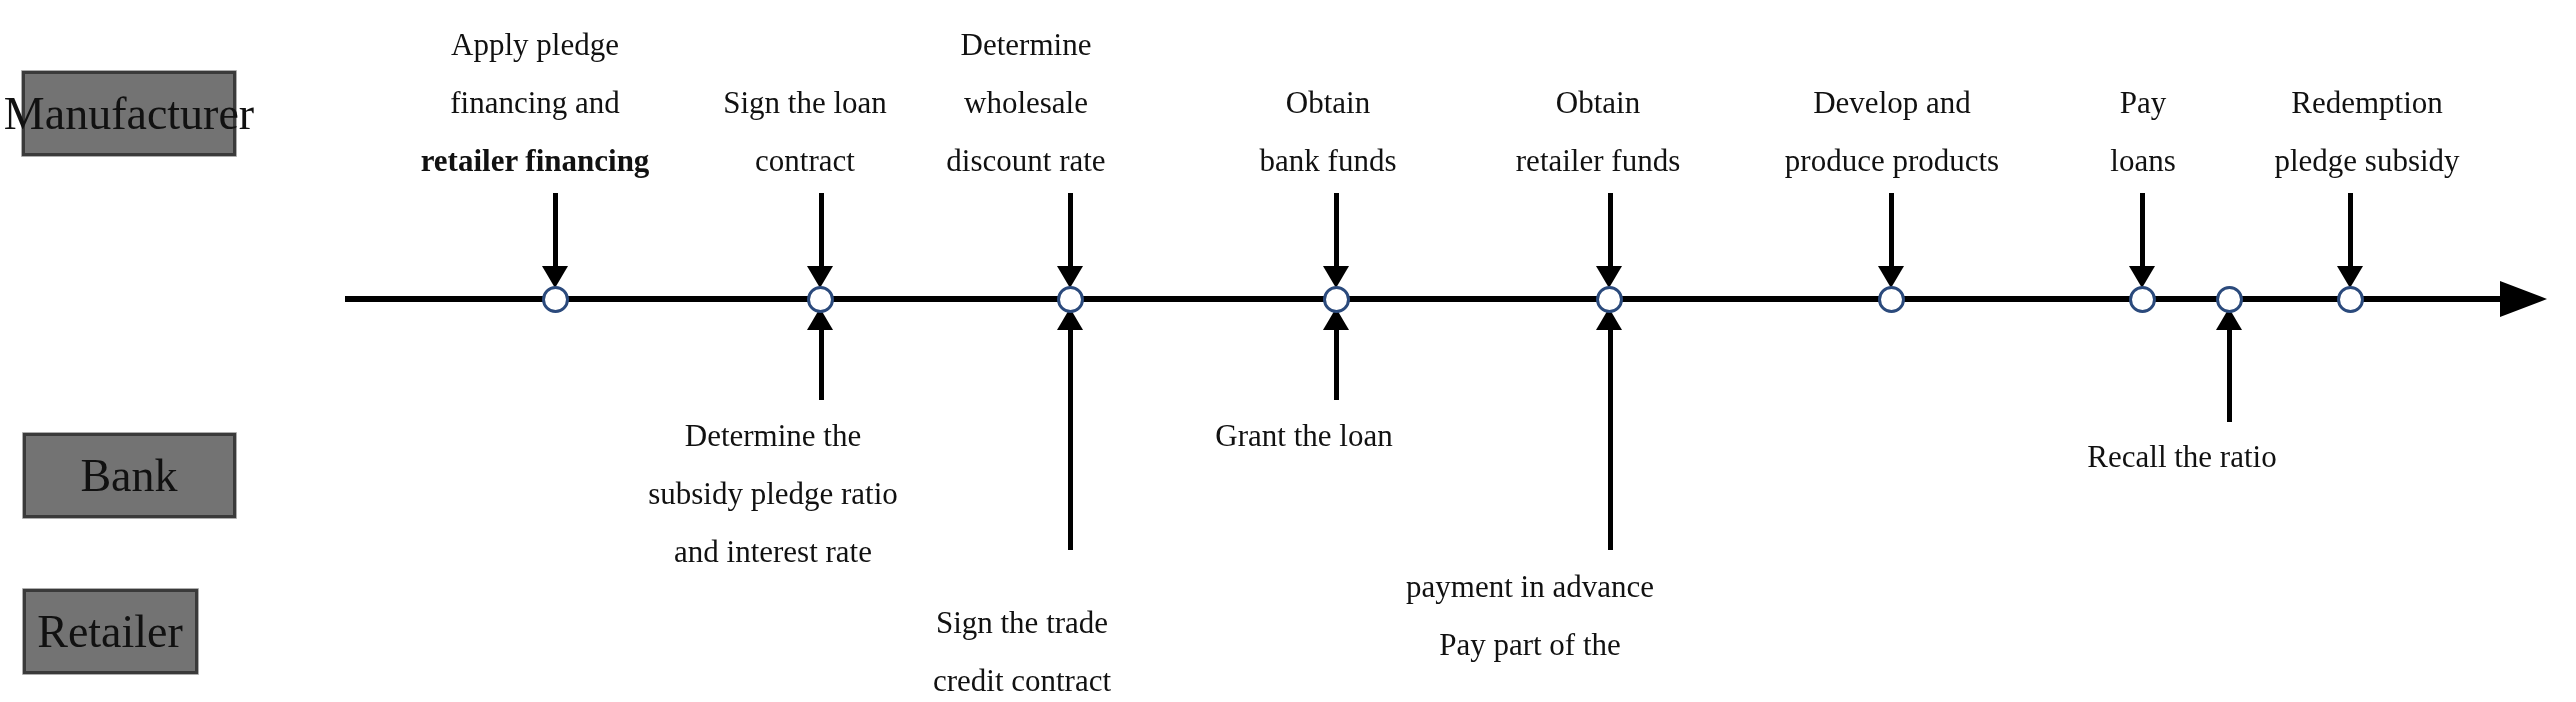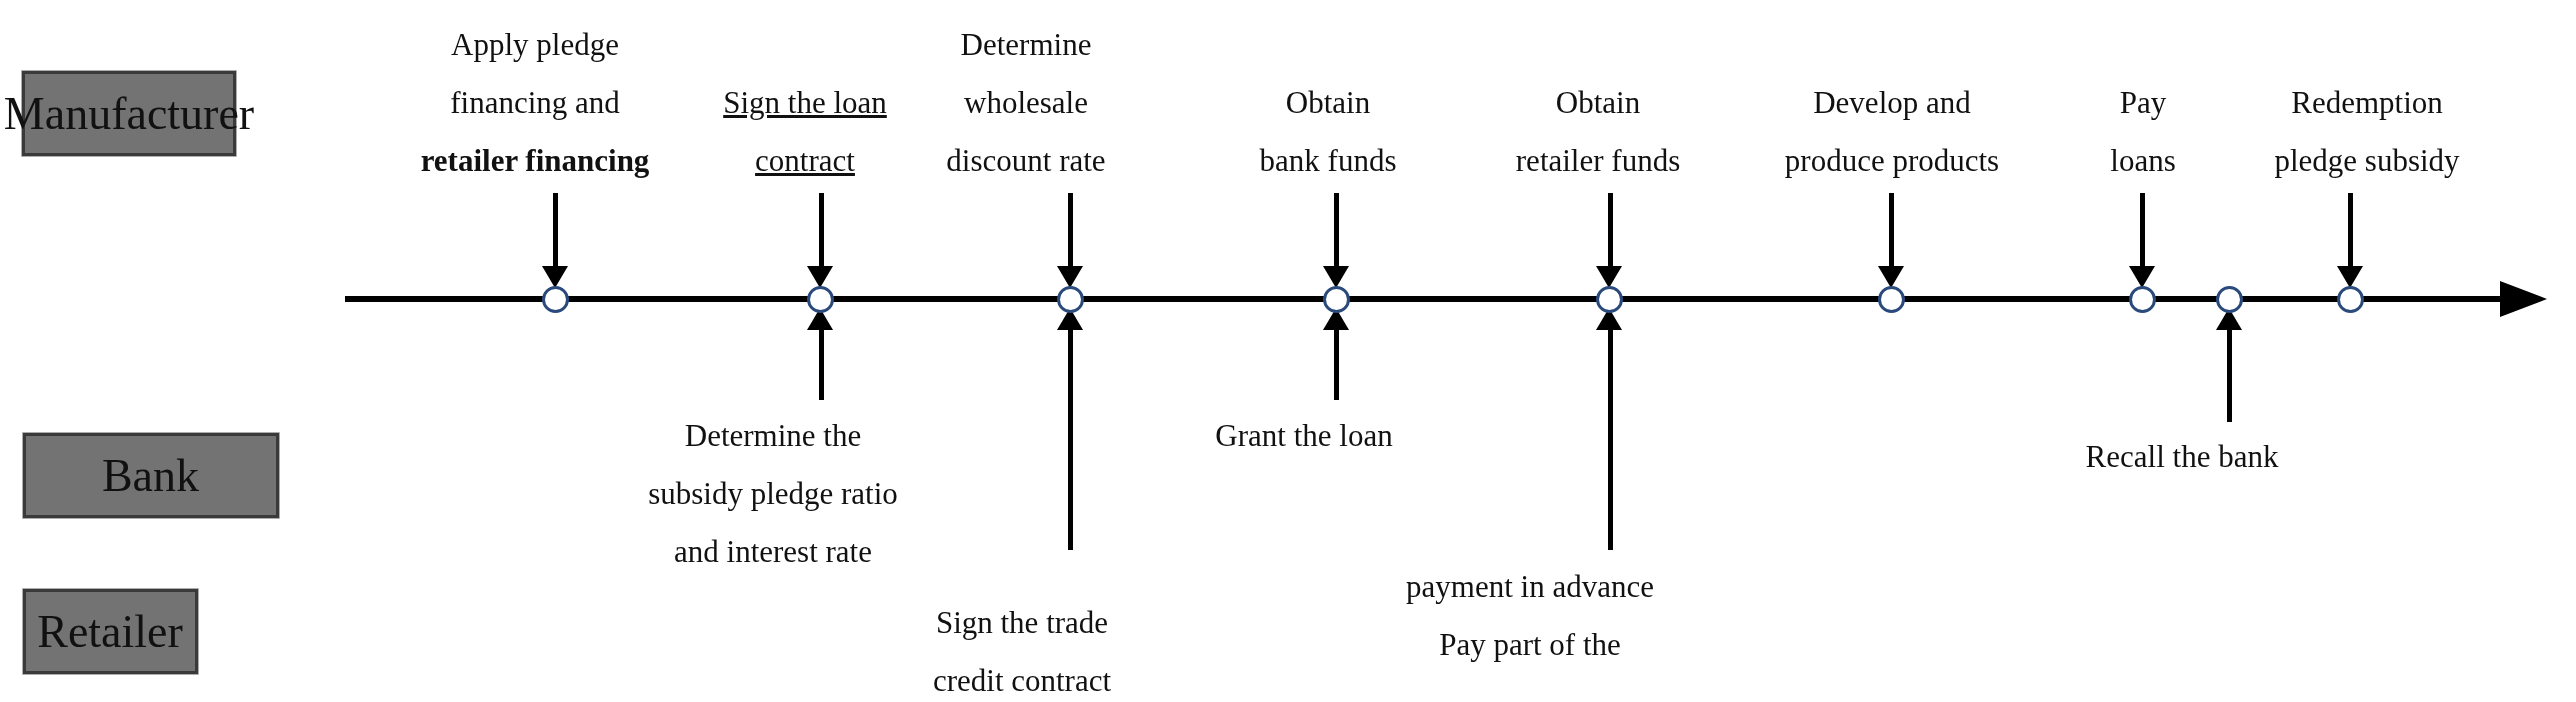--- a/index.html
+++ b/index.html
@@ -20,21 +20,21 @@
     box-shadow: 0 0 0 0.8px #9a9a9a;
     background: #737373;
     display: flex;
     align-items: center;
     justify-content: center;
     font-size: 46px;
     line-height: 1;
     box-sizing: border-box;
   }
   .box-manufacturer { left: 22px;  top: 71px;  width: 214px; height: 85px; }
-  .box-bank         { left: 22.5px;  top: 433px; width: 256px; height: 85px; }
+  .box-bank         { left: 22.5px;  top: 433px; width: 213px; height: 85px; }
   .box-retailer     { left: 22.5px;  top: 589px; width: 175px; height: 85px; }
 
   
   .axis-line {
     position: absolute;
     background: #000000;
     height: 6.4px;
     z-index: 1;
   }
   .axis-head {
@@ -106,21 +106,21 @@
       <div class="axis-line" style="left: 345px; top: 296px; width: 2155px;"></div>
       <div class="axis-head" style="left: 2500px; top: 281px;"></div>
       <div class="evt-label" style="left: 535px; top: 16px;">
         <div>Apply pledge</div>
         <div>financing and</div>
         <div class="bold-line">retailer financing</div>
       </div>
       <div class="vline" style="left: 553px; top: 193px; height: 76px;"></div>
       <div class="tri-down" style="left: 542px; top: 266px;"></div>
       <div class="node-circle" style="left: 542px; top: 286px; border-color: rgb(43, 74, 124); background: rgb(255, 255, 255);"></div>
-      <div class="evt-label" style="left: 805px; top: 74px; text-decoration: underline;">
+      <div class="evt-label" style="left: 805px; top: 74px;">
         <div>Sign the loan</div>
         <div>contract</div>
       </div>
       <div class="vline" style="left: 819px; top: 193px; height: 76px;"></div>
       <div class="tri-down" style="left: 807px; top: 266px;"></div>
       <div class="tri-up" style="left: 807px; top: 308px;"></div>
       <div class="vline" style="left: 819px; top: 327px; height: 73px;"></div>
       <div class="evt-label" style="left: 773px; top: 407px;">
         <div>Determine the</div>
         <div>subsidy pledge ratio</div>
@@ -176,21 +176,21 @@
       <div class="evt-label" style="left: 2143px; top: 74px;">
         <div>Pay</div>
         <div>loans</div>
       </div>
       <div class="vline" style="left: 2140px; top: 193px; height: 76px;"></div>
       <div class="tri-down" style="left: 2129px; top: 266px;"></div>
       <div class="node-circle" style="left: 2129px; top: 286px; border-color: rgb(43, 74, 124); background: rgb(255, 255, 255);"></div>
       <div class="tri-up" style="left: 2216px; top: 308px;"></div>
       <div class="vline" style="left: 2227px; top: 327px; height: 95px;"></div>
       <div class="evt-label" style="left: 2182px; top: 428px;">
-        <div>Recall the bank</div>
+        <div>Recall the ratio</div>
       </div>
       <div class="node-circle" style="left: 2216px; top: 286px; border-color: rgb(43, 74, 124); background: rgb(255, 255, 255);"></div>
       <div class="evt-label" style="left: 2367px; top: 74px;">
         <div>Redemption</div>
         <div>pledge subsidy</div>
       </div>
       <div class="vline" style="left: 2348px; top: 193px; height: 76px;"></div>
       <div class="tri-down" style="left: 2337px; top: 266px;"></div>
       <div class="node-circle" style="left: 2337px; top: 286px; border-color: rgb(43, 74, 124); background: rgb(255, 255, 255);"></div>
     </div>

